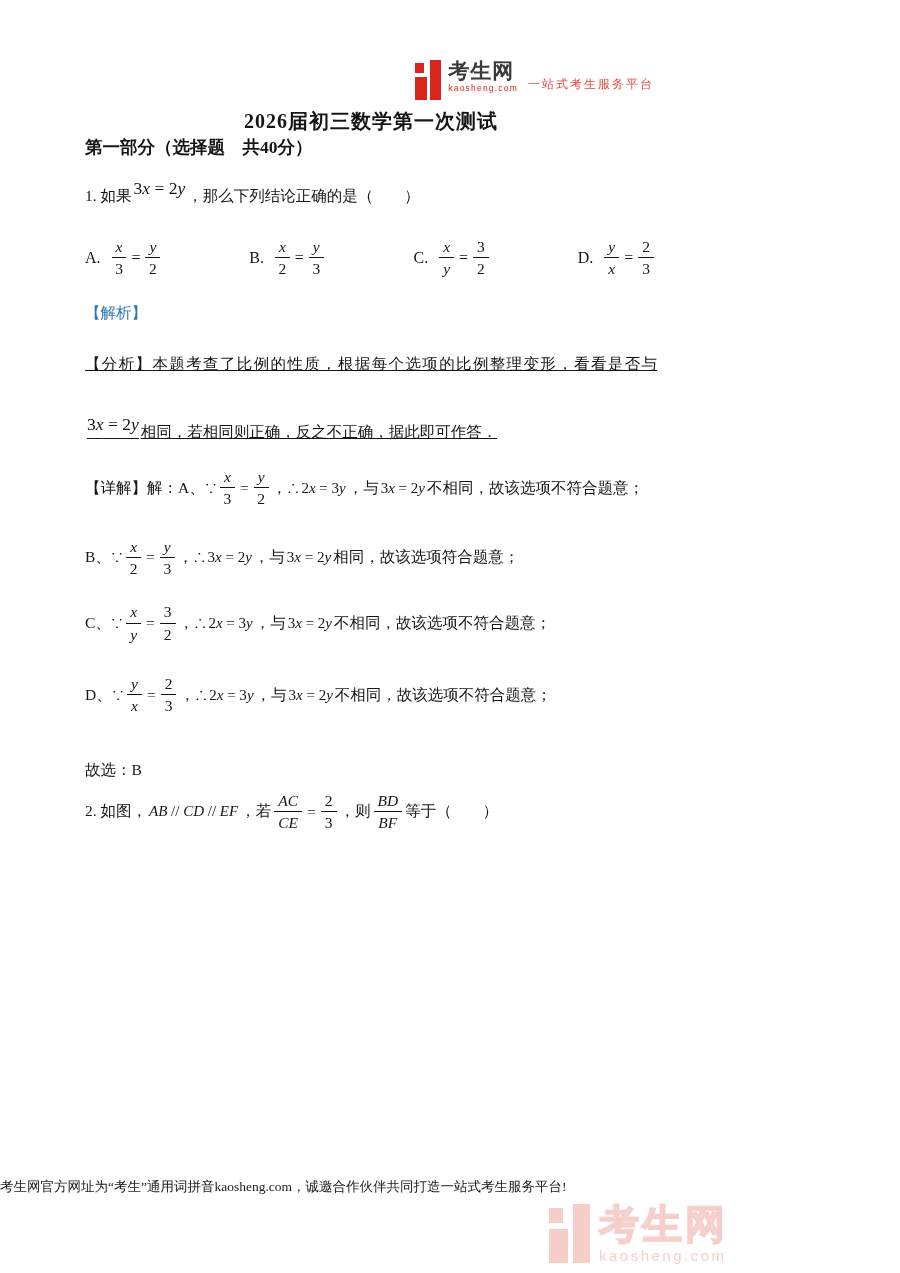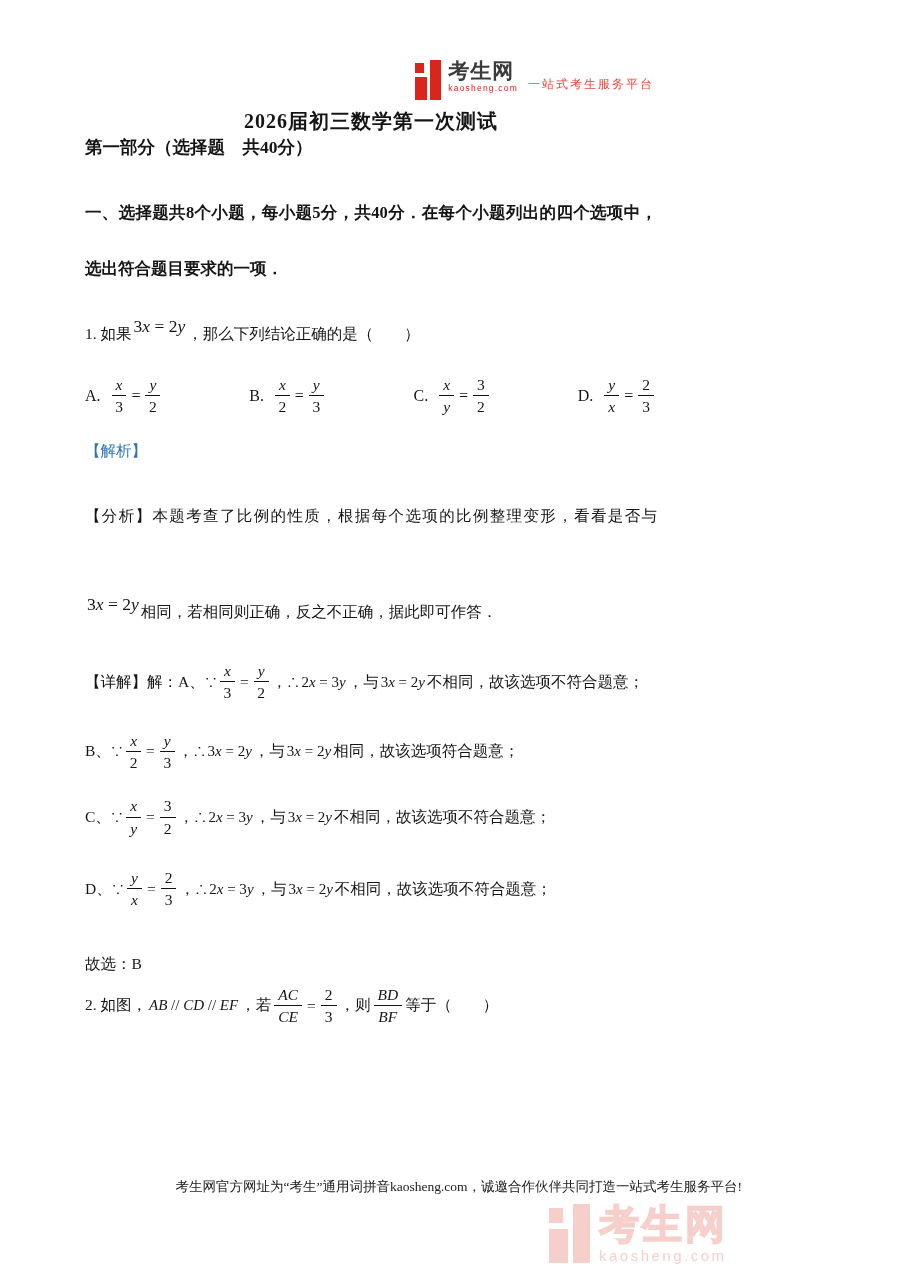--- a/index.html
+++ b/index.html
@@ -82,32 +82,32 @@
     margin-top:26px;display:flex;align-items:center;
   }
   .option{display:flex;align-items:center;width:185px;}
   .option:last-child{width:auto;}
   .option .opt-label{margin-right:8px;}
   
   .flexline{display:flex;align-items:center;flex-wrap:wrap;}
   .blue{color:var(--label-blue);}
   .ans-line{margin-top:32px;}
   .jiexi-line{margin-top:24px;}
-  .analysis-para{margin-top:10px;line-height:88px;text-align:justify;}
+  .analysis-para{margin-top:10px;line-height:60px;text-align:justify;text-decoration:underline;}
   .detail-line{line-height:30px;}
   .dl-a{margin-top:5px;}
   .dl-b{margin-top:28px;}
   .dl-c{margin-top:24px;}
   .dl-d{margin-top:30px;}
   .conclusion-line{margin-top:44px;}
   .q2-line{margin-top:10px;}
   
   .footer-note{
     position:absolute;left:0;top:1178px;width:100%;
-    text-align:right;font-size:13.5px;color:#1a1a1a;
+    text-align:left;font-size:13.5px;color:#1a1a1a;
   }
   
   .watermark{
     position:absolute;right:14px;top:1204px;
     display:flex;align-items:flex-start;opacity:.95;
   }
   .wm-icon{position:relative;width:42px;height:60px;margin-right:8px;flex:none;}
   .wm-icon .blk{position:absolute;background:var(--watermark-pink);}
   .wm-tl{left:0;top:4px;width:14px;height:15px;}
   .wm-bl{left:0;top:25px;width:19px;height:34px;}
@@ -140,21 +140,20 @@
       <span class="logo-domain">kaosheng.com</span>
     </span>
     <span class="logo-tagline">一站式考生服务平台</span>
   </div>
 
   <div class="main">
 
     <div class="doc-title">2026届初三数学第一次测试</div>
     <div class="part-heading">第一部分（选择题　共40分）</div>
 
-    <div class="para section-intro">一、选择题共8个小题，每小题5分，共40分．在每个小题列出的四个选项中，选出符合题目要求的一项．</div>
 
     <div class="para q-line">
       <span>1. 如果</span><span class="eq-raised">3<i>x</i> = 2<i>y</i></span><span>，那么下列结论正确的是（　　）</span>
     </div>
 
     <div class="options-row">
       <div class="option">
         <span class="opt-label">A.</span>
         <span class="frac">
             <span class="num"><i>x</i></span>

